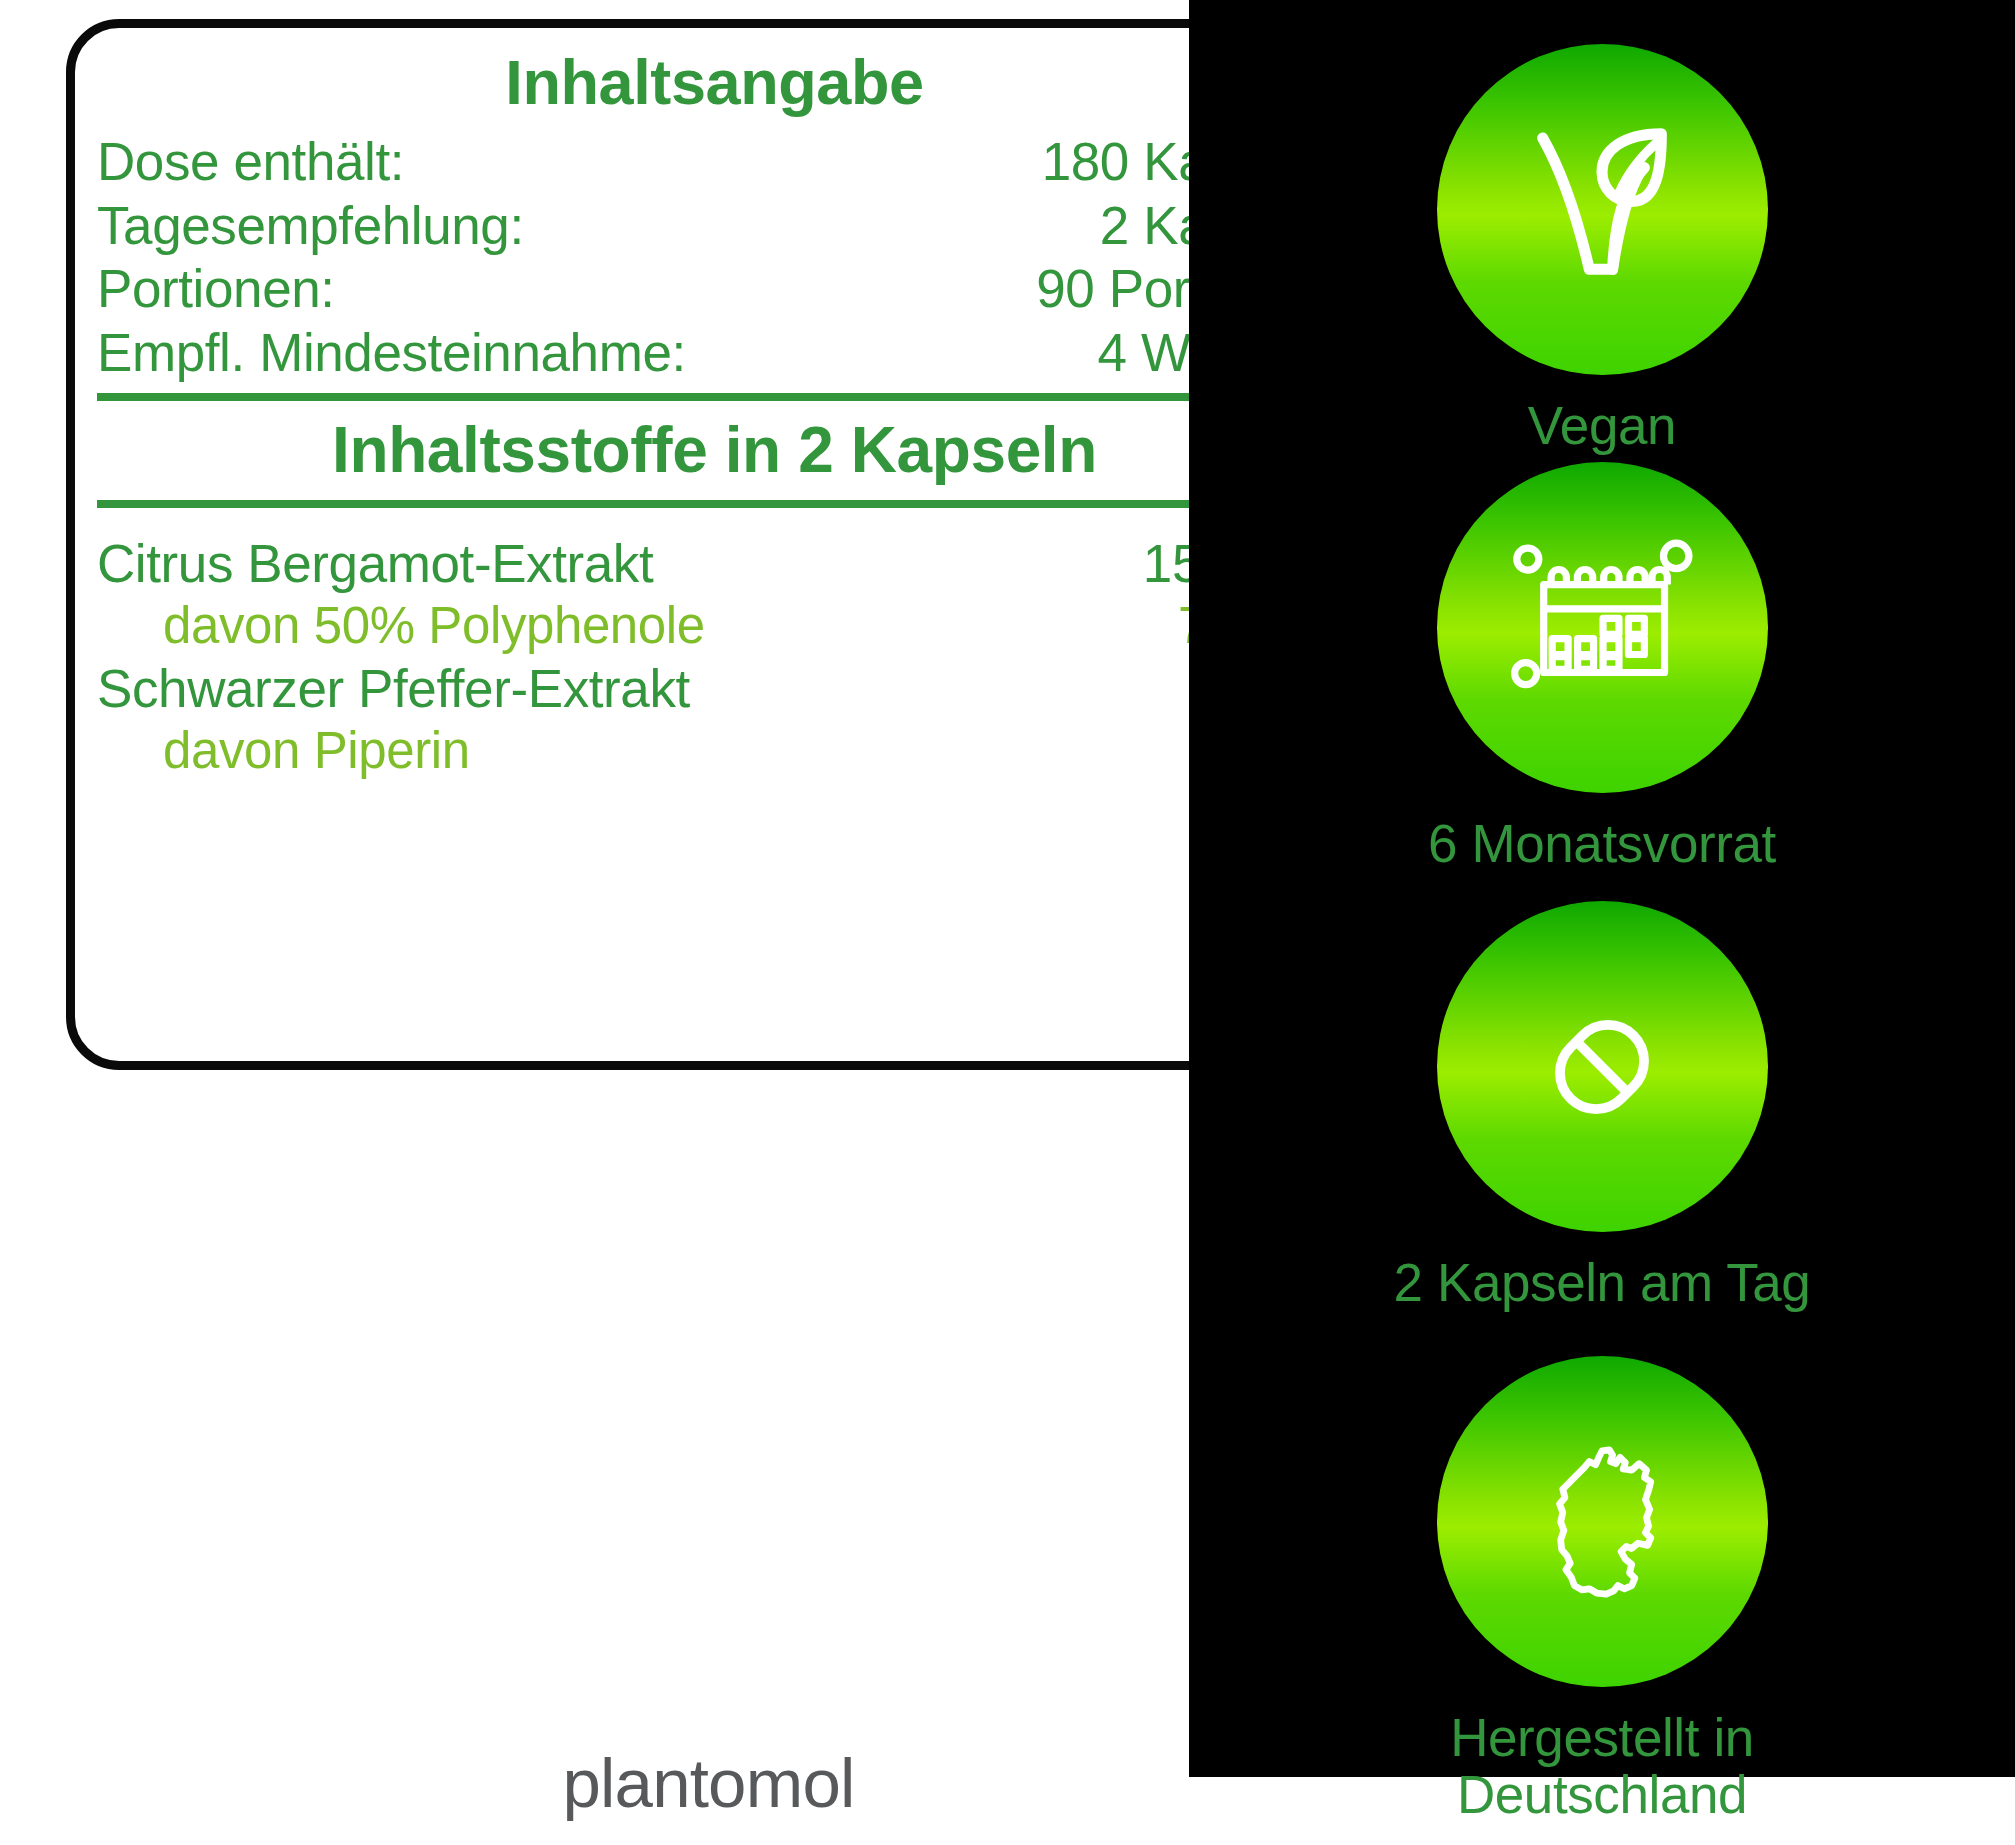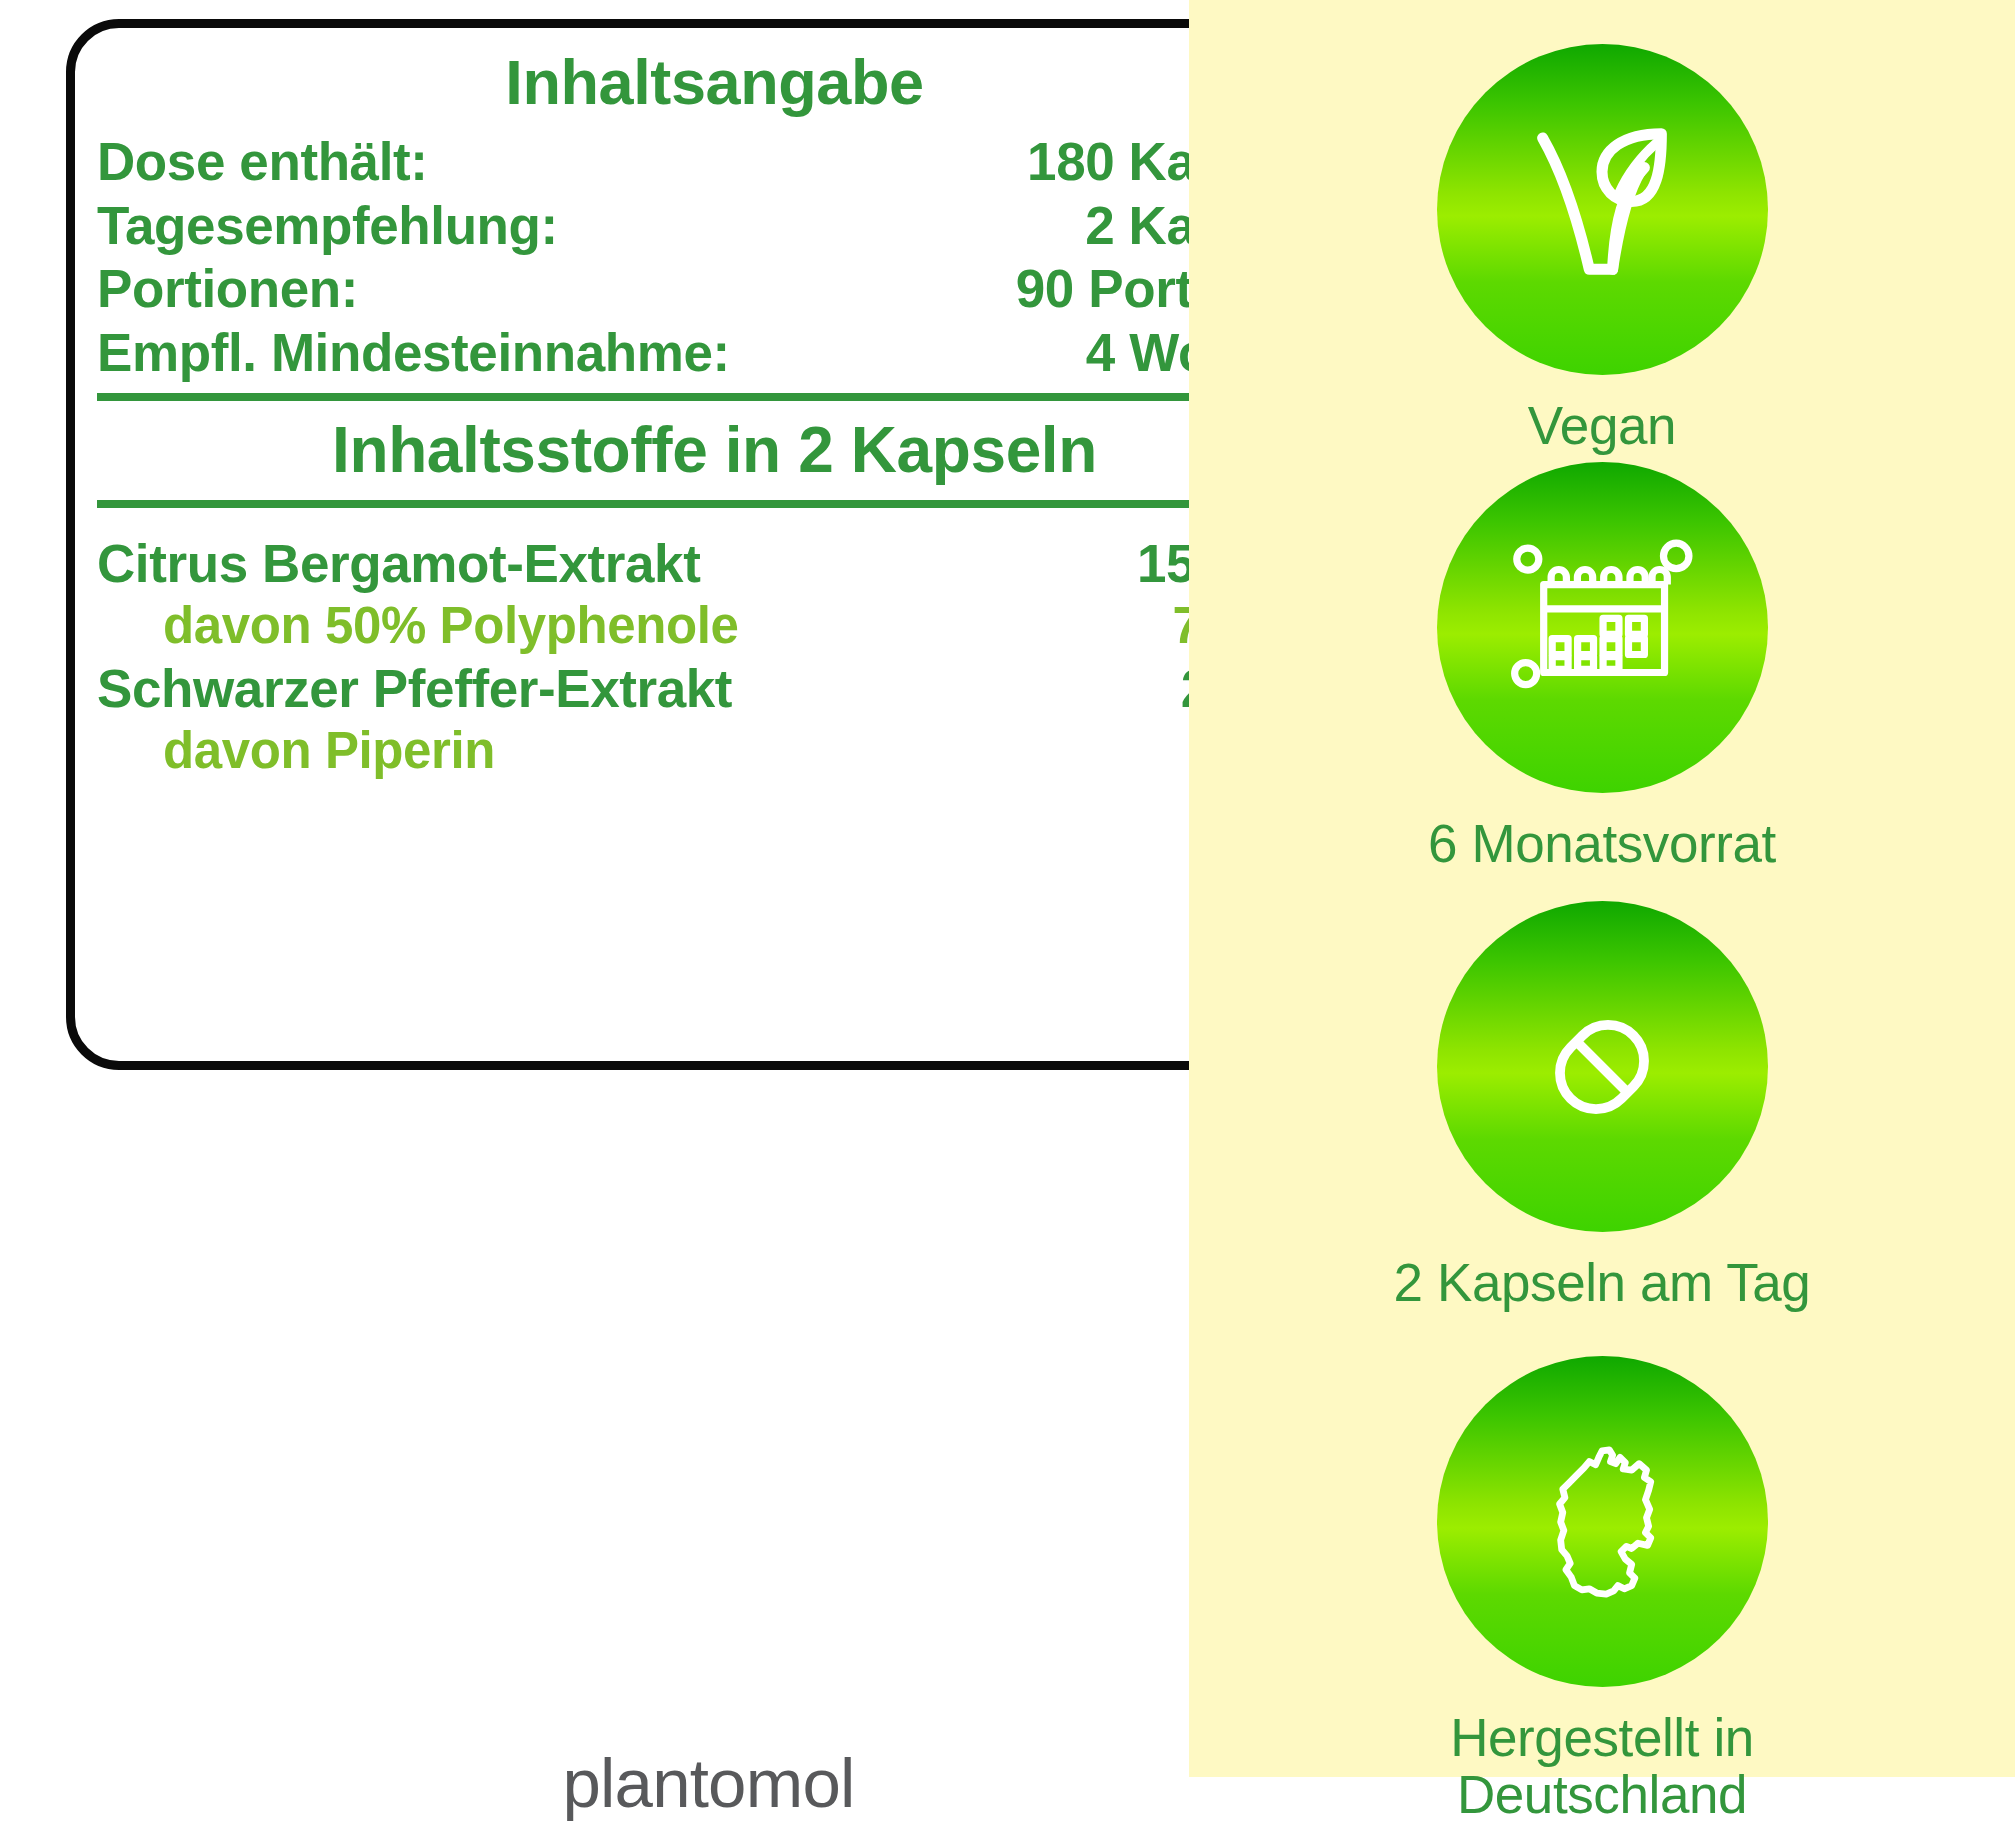--- a/index.html
+++ b/index.html
@@ -8,21 +8,21 @@
     background:#ffffff;
     font-family:"Liberation Sans", sans-serif;
     overflow:hidden;
     position:relative;
   }
   
   #badge-panel{
     position:absolute;
     left:1189px; top:0;
     width:826px; height:1777px;
-    background:#fef9c3;
+    background:#000000;
     box-sizing:border-box;
   }
   .badge{
     position:absolute;
     left:0; width:826px;
     text-align:center;
   }
   .badge-circle{
     width:331px;height:331px;
     margin:0 auto;
@@ -57,21 +57,20 @@
     font-size:63px;
     font-weight:bold;
     letter-spacing:-0.4px;
     margin:18.6px 0 12px 0;
   }
   .facts-inner{padding:0 22px;}
   table.facts{
     width:100%;
     border-collapse:collapse;
     table-layout:fixed;
-    font-weight:bold;
   }
   table.facts td{
     padding:0;
     font-size:53px;
     line-height:1.20;
     color:#33963c;
     letter-spacing:-0.4px;
     vertical-align:baseline;
     white-space:nowrap;
   }

